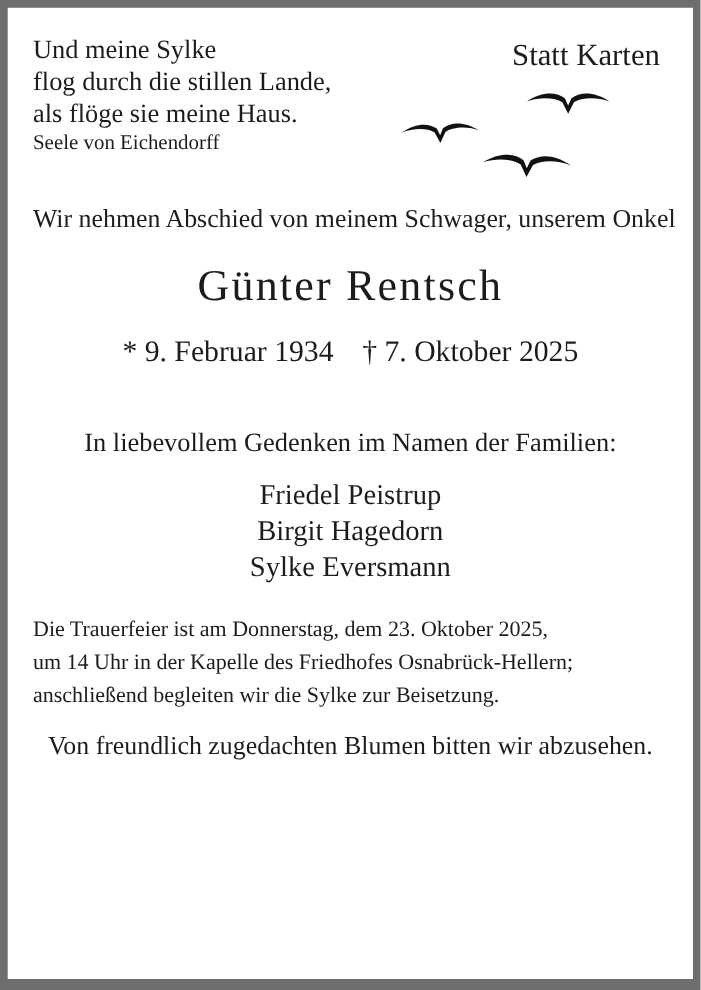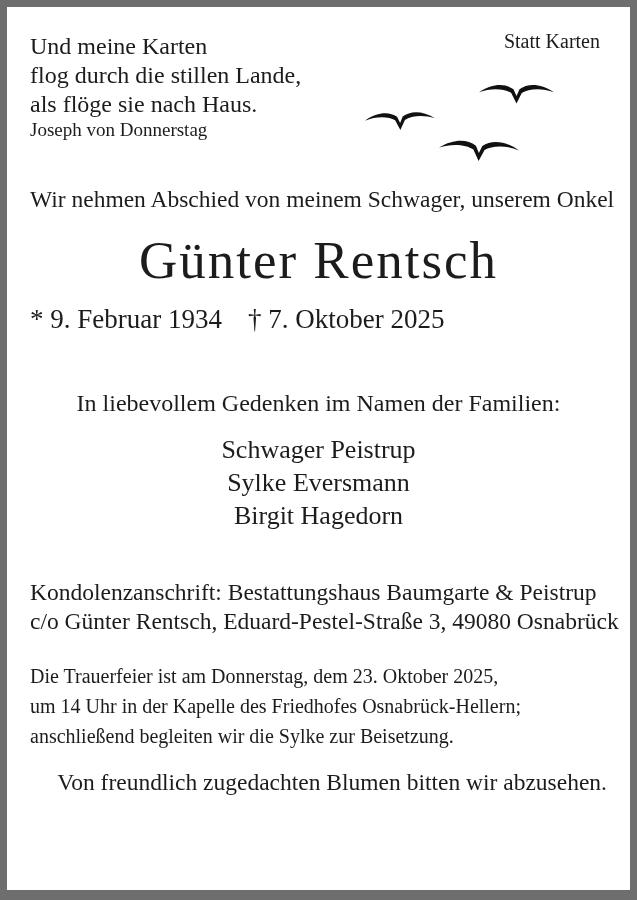--- a/index.html
+++ b/index.html
@@ -33,23 +33,23 @@
   }
   .poem-attribution {
     font-size: 19px;
     line-height: 22px;
     margin-top: 0;
   }
 
   
   .statt-karten {
     position: absolute;
-    top: 20px;
+    top: 30px;
     right: 30px;
-    font-size: 20px;
+    font-size: 28px;
     line-height: 28px;
     white-space: nowrap;
   }
 
   
   .birds {
     position: absolute;
     left: 340px;
     top: 60px;
     width: 230px;
@@ -59,27 +59,28 @@
   
   .intro {
     margin-top: 43px;
     text-align: center;
     font-size: 23.5px;
     line-height: 31px;
   }
   .deceased-name {
     margin-top: 14px;
     text-align: center;
-    font-size: 53px;
+    font-size: 40px;
     line-height: 62px;
     letter-spacing: 2px;
     white-space: nowrap;
   }
   .dates {
     margin-top: 12px;
+    text-align: center;
     font-size: 27px;
     line-height: 33px;
     white-space: nowrap;
   }
   .dates .death { margin-left: 26px; }
 
   .remembrance-intro {
     margin-top: 52px;
     text-align: center;
     font-size: 24px;
@@ -102,21 +103,21 @@
   .service {
     margin-top: 25px;
     font-size: 20px;
     line-height: 30px;
     text-align: left;
   }
   .flowers {
     margin-top: 17px;
     font-size: 23.5px;
     line-height: 29px;
-    text-align: right;
+    text-align: center;
   }
 </style>
 </head>
 <body>
 
 <div class="page">
 
   <div class="statt-karten">Statt Karten</div>
 
   <svg class="birds" viewBox="0 0 230 110" aria-hidden="true">
@@ -129,48 +130,44 @@
       </g>
       <g transform="translate(92,70) scale(0.80) rotate(2 50 15)">
         <path d="M0,15 C18,3 35,3 46,11 L50,20 L54,11 C65,3 82,3 100,15 C84,9 66,10 57,16 L50,30 L43,16 C34,10 16,9 0,15 Z"></path>
       </g>
     </g>
   </svg>
 
   <div class="content">
 
     <div class="poem">
-      <div class="line">Und meine Karten</div>
+      <div class="line">Und meine Sylke</div>
       <div class="line">flog durch die stillen Lande,</div>
-      <div class="line">als flöge sie nach Haus.</div>
-      <div class="poem-attribution">Joseph von Donnerstag</div>
+      <div class="line">als flöge sie meine Haus.</div>
+      <div class="poem-attribution">Seele von Eichendorff</div>
     </div>
 
     <div class="intro">
       <div class="line">Wir nehmen Abschied von meinem Schwager, unserem Onkel</div>
     </div>
 
     <div class="deceased-name">Günter Rentsch</div>
 
     <div class="dates">
       <span class="birth">* 9. Februar 1934</span><span class="death">† 7. Oktober 2025</span>
     </div>
 
     <div class="remembrance-intro line">In liebevollem Gedenken im Namen der Familien:</div>
 
     <div class="family-names">
-      <div class="line">Schwager Peistrup</div>
+      <div class="line">Friedel Peistrup</div>
+      <div class="line">Birgit Hagedorn</div>
       <div class="line">Sylke Eversmann</div>
-      <div class="line">Birgit Hagedorn</div>
     </div>
 
-    <div class="condolence">
-      <div class="line">Kondolenzanschrift: Bestattungshaus Baumgarte &amp; Peistrup</div>
-      <div class="line">c/o Günter Rentsch, Eduard-Pestel-Straße 3, 49080 Osnabrück</div>
-    </div>
 
     <div class="service">
       <div class="line">Die Trauerfeier ist am Donnerstag, dem 23. Oktober 2025,</div>
       <div class="line">um 14 Uhr in der Kapelle des Friedhofes Osnabrück-Hellern;</div>
       <div class="line">anschließend begleiten wir die Sylke zur Beisetzung.</div>
     </div>
 
     <div class="flowers line">Von freundlich zugedachten Blumen bitten wir abzusehen.</div>
 
   </div>

